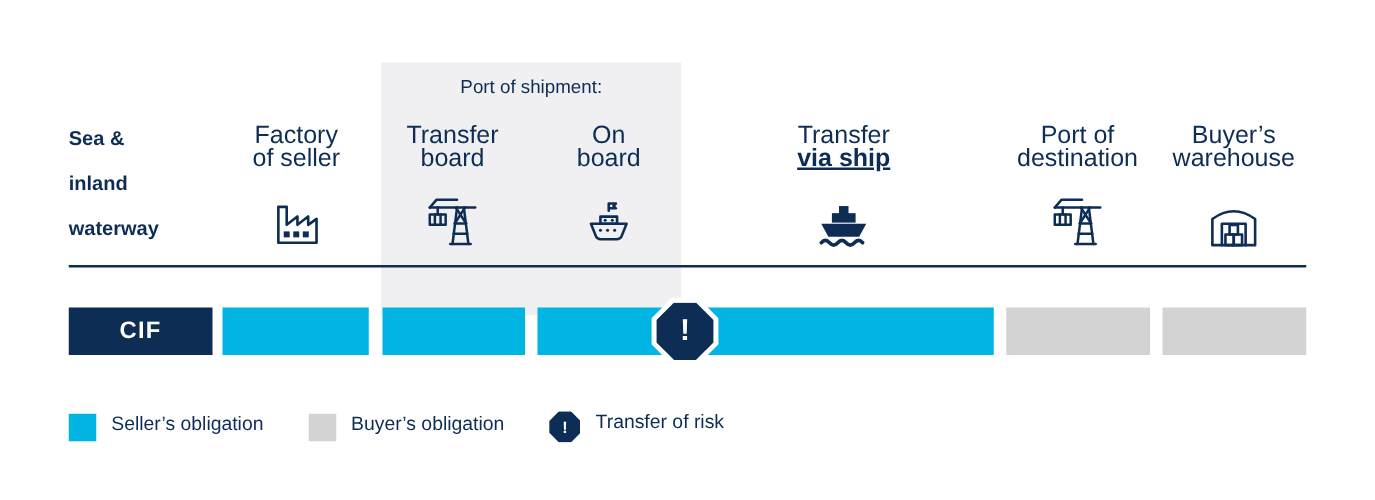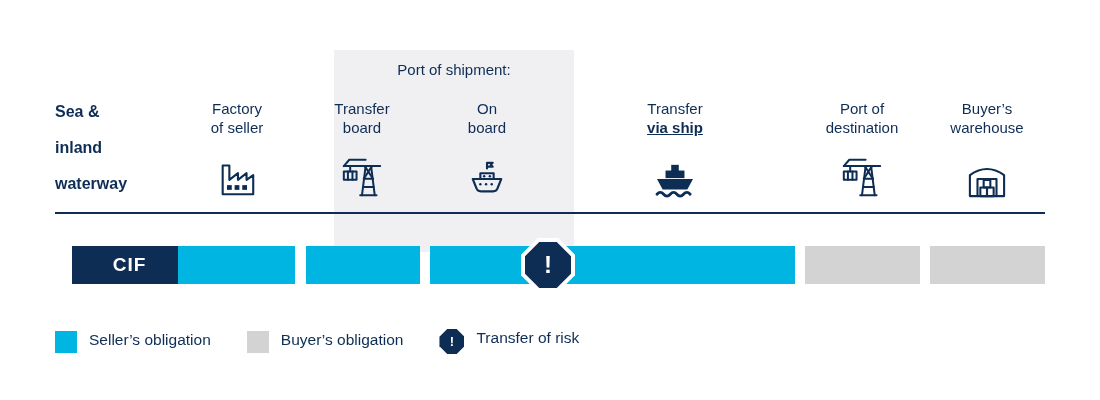--- a/index.html
+++ b/index.html
@@ -8,34 +8,34 @@
     --buyer-gray:#d3d3d3;
     --panel-gray:#f0f0f2;
   }
   *{box-sizing:border-box;}
   body{margin:0;background:#fff;}
   .canvas{
     position:relative;width:1100px;height:400px;background:#fff;
     font-family:"Liberation Sans",sans-serif;color:var(--navy);overflow:hidden;
   }
   .title{position:absolute;left:55px;top:94px;font-size:16px;font-weight:bold;line-height:36px;}
-  .panel{position:absolute;left:305px;top:50px;width:240px;height:202px;background:var(--panel-gray);margin-left:29px;}
+  .panel{position:absolute;left:305px;top:50px;width:240px;height:202px;background:var(--panel-gray);}
   .panel-label{position:absolute;left:0;top:11px;width:100%;text-align:center;font-size:15px;}
   .stage{position:absolute;top:99px;width:150px;text-align:center;}
   .st1{left:162px;} .st2{left:287px;} .st3{left:412px;}
   .st4{left:600px;} .st5{left:787px;} .st6{left:912px;}
-  .stage-label{font-size:15px;line-height:19px;}
+  .stage-label{font-size:20px;line-height:19px;}
   .bold{font-weight:bold;text-decoration:underline;}
   .stage-icon{margin-top:13px;height:50px;display:flex;align-items:flex-end;justify-content:center;padding-bottom:2px;}
   svg.icon{stroke:var(--navy);fill:none;stroke-width:2.2;stroke-linejoin:round;stroke-linecap:round;}
   svg.icon .fill{fill:var(--navy);stroke:none;}
   svg.icon .wave{stroke-width:3;}
   .divider{position:absolute;left:55px;top:212px;width:990px;height:2px;background:var(--navy);}
   .bar{position:absolute;top:246px;height:38px;}
-  .incoterm{left:72px;width:115px;background:var(--navy);color:#fff;font-weight:bold;font-size:19px;
+  .incoterm{left:55px;width:115px;background:var(--navy);color:#fff;font-weight:bold;font-size:19px;
     display:flex;align-items:center;justify-content:center;letter-spacing:1px;}
   .seller{background:var(--cyan);}
   .buyer{background:var(--buyer-gray);}
   .s1{left:178px;width:117px;}
   .s2{left:306px;width:114px;}
   .s3{left:430px;width:365px;}
   .b1{left:805px;width:115px;}
   .b2{left:930px;width:115px;}
   .oct{clip-path:polygon(31% 0,69% 0,100% 31%,100% 69%,69% 100%,31% 100%,0 69%,0 31%);}
   .risk-badge{position:absolute;left:521px;top:238px;width:54px;height:54px;background:#fff;

